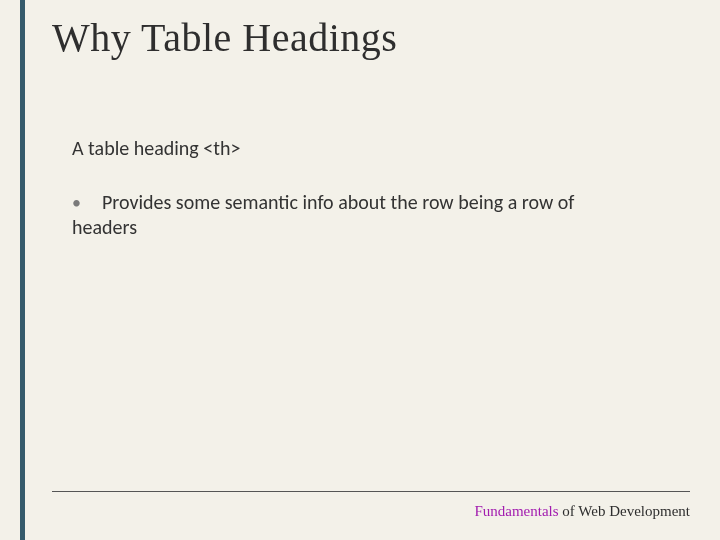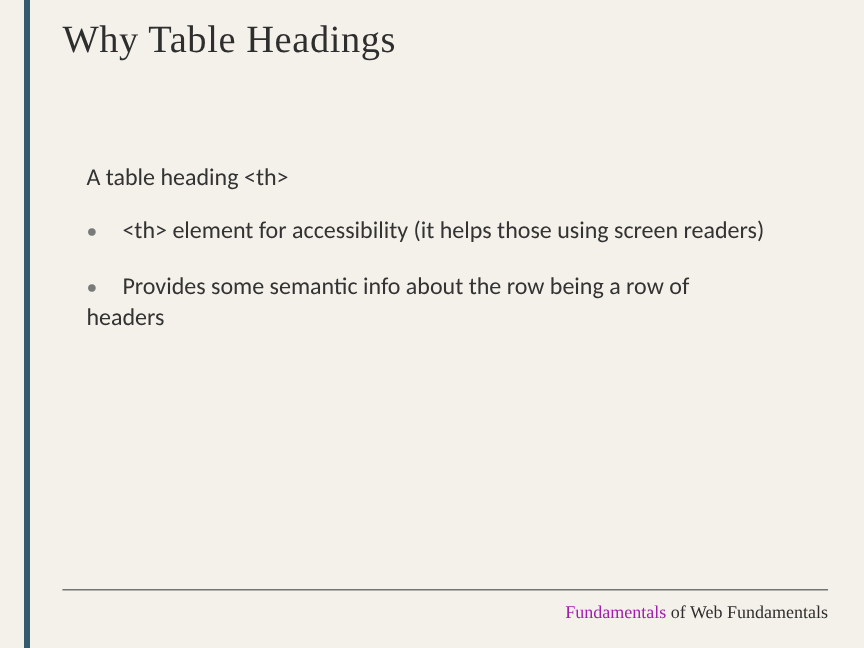--- a/index.html
+++ b/index.html
@@ -24,36 +24,36 @@
     top: 0;
     width: 5px;
     height: 540px;
     background: #355a6b;
   }
   .title {
     position: absolute;
     left: 52px;
     top: 14px;
     font-family: "Times New Roman", Georgia, serif;
-    font-size: 32px;
+    font-size: 40px;
     font-weight: 400;
     color: #2e2e2e;
     letter-spacing: 0.5px;
   }
   .body {
     position: absolute;
     left: 72px;
     top: 136px;
     width: 570px;
     font-size: 20px;
     line-height: 1.28;
     color: #333;
   }
   .intro {
-    margin-bottom: 18px;
+    margin-bottom: 28px;
   }
   .bullet {
     margin-bottom: 22px;
   }
   .bullet-mark {
     color: #7a7a7a;
     font-size: 18px;
     display: inline-block;
     width: 14px;
   }
@@ -86,28 +86,25 @@
 <div class="slide">
 
   <div class="accent-bar"></div>
 
   <div class="title">Why  Table Headings</div>
 
   <div class="body">
     <div class="intro">A table heading &lt;th&gt;</div>
 
 
-    <div class="bullet">
-      <span class="bullet-mark">•</span><span class="bullet-gap"></span><span>&lt;th&gt; element for accessibility (it helps those using screen readers)</span>
-    </div>
 
     <div class="bullet">
       <span class="bullet-mark">•</span><span class="bullet-gap"></span><span>Provides some semantic info about the row being a row of headers</span>
     </div>
   </div>
 
   <div class="footer-rule"></div>
 
   <div class="footer">
-    <span class="accent">Fundamentals</span><span> of Web Fundamentals</span>
+    <span class="accent">Fundamentals</span><span> of Web Development</span>
   </div>
 
 </div>
 
 </body></html>

